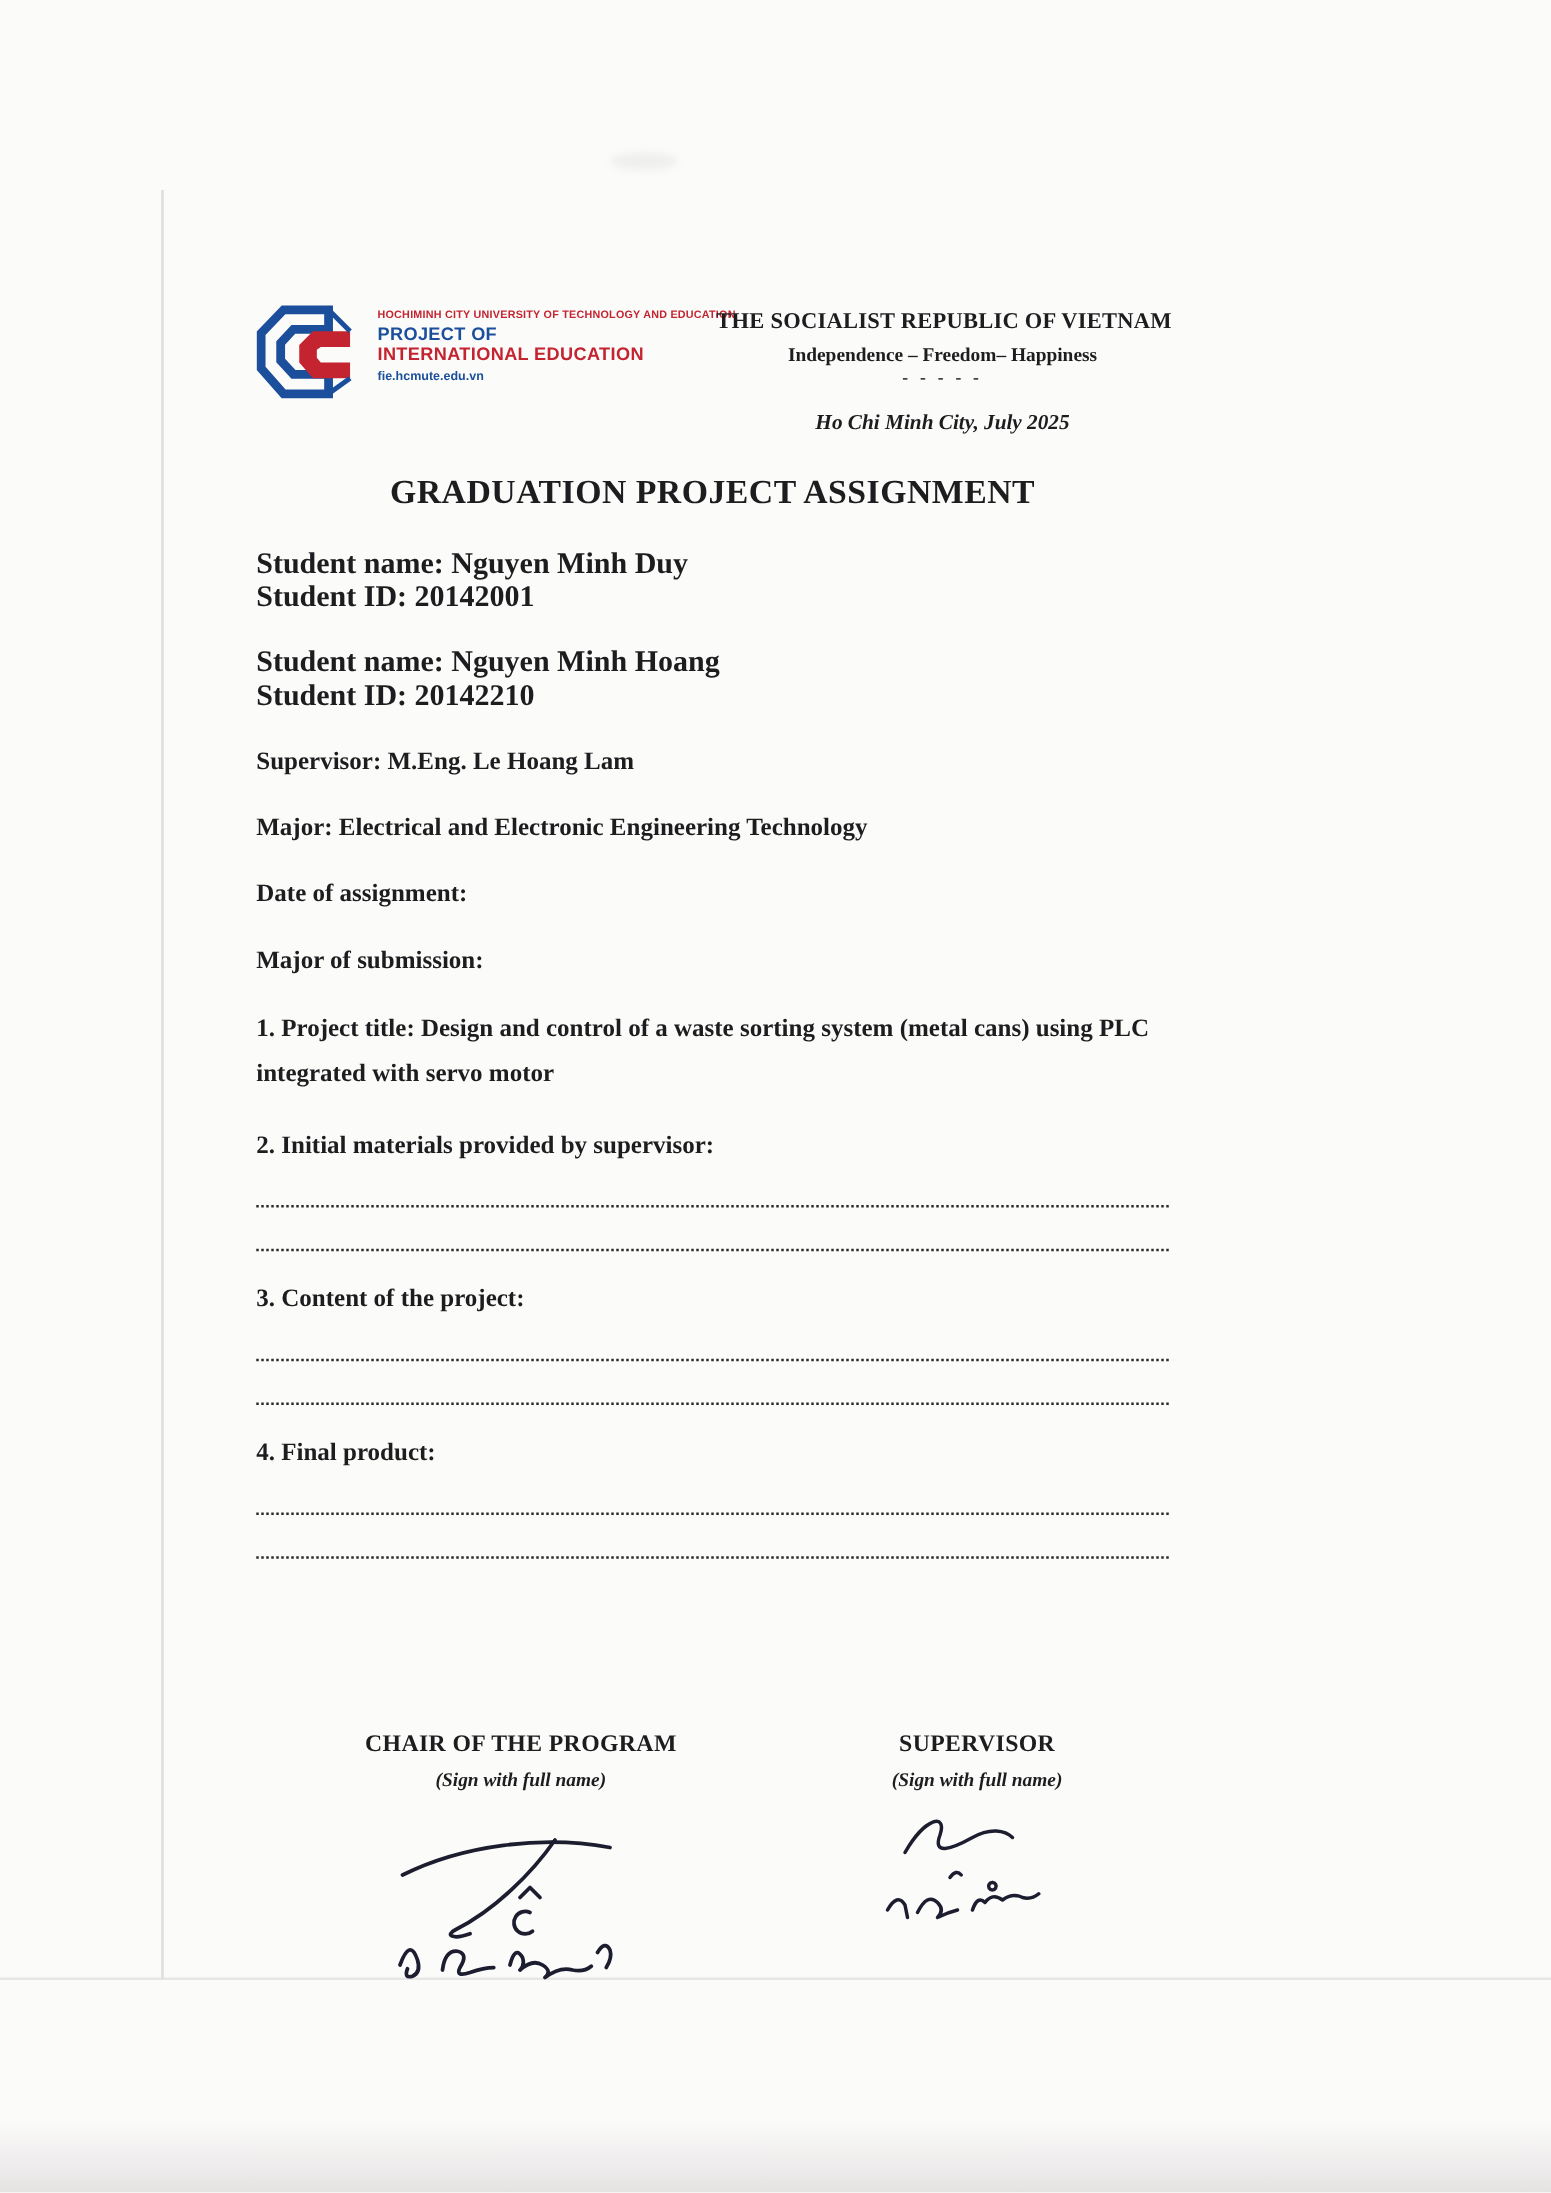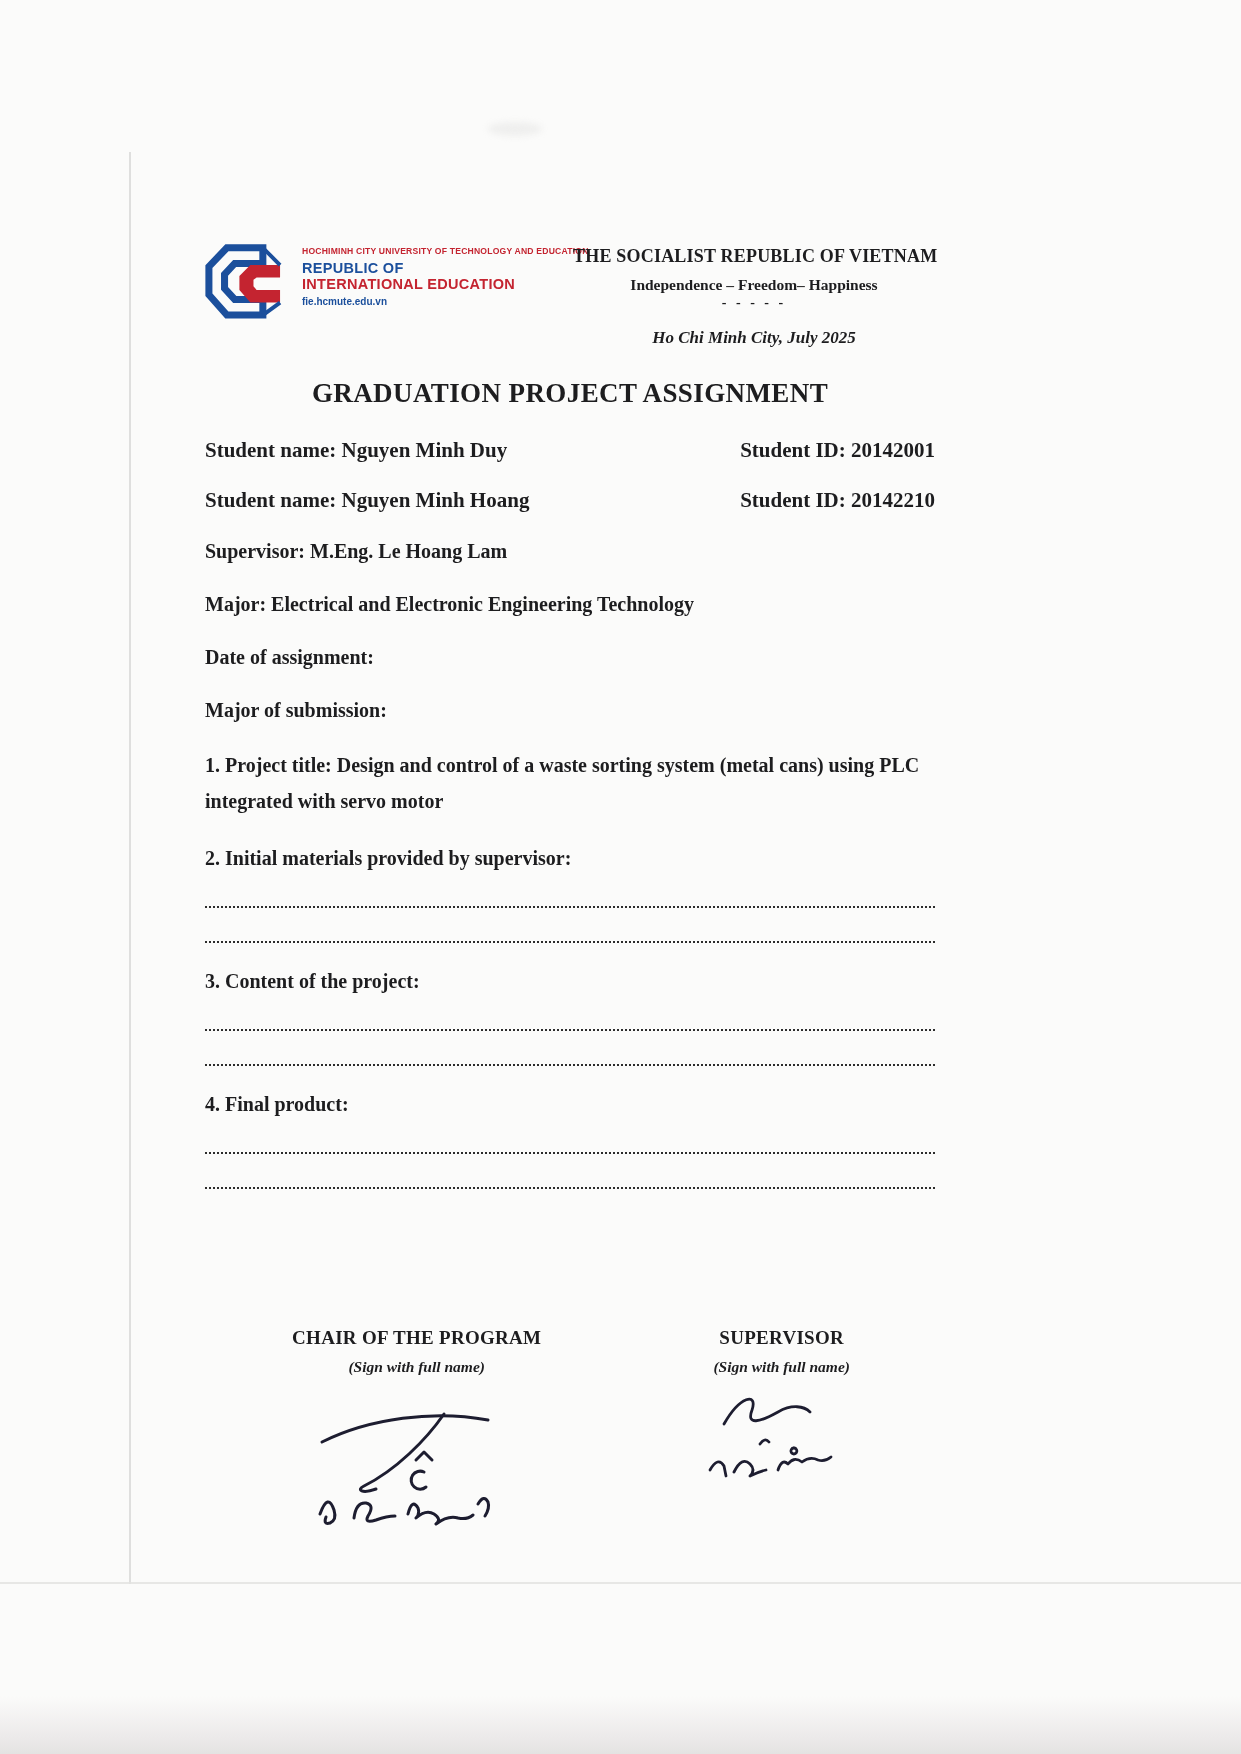--- a/index.html
+++ b/index.html
@@ -33,21 +33,21 @@
   .web  { font-size:10px;  font-weight:700; color:#1b4f9c; margin-top:4px; }
 
   .nat-block { width:362px; text-align:center; padding-top:2px; }
   .nat-country { font-size:18px;   font-weight:700; letter-spacing:.2px; white-space:nowrap; }
   .nat-motto   { font-size:15.5px; font-weight:700; margin-top:9px; }
   .nat-sep     { font-size:14px;   font-weight:700; margin-top:1px; letter-spacing:3px; }
   .place-date  { font-size:17px;   font-weight:700; font-style:italic; margin-top:17px; }
 
   .doc-title { font-size:27px; font-weight:700; text-align:center; margin:30px 0 0; letter-spacing:.4px; }
 
-  .row   { display:flex; justify-content:space-between; font-size:21px; font-weight:700; margin-top:25px; }
+  .row   { display:flex; justify-content:space-between; font-size:24px; font-weight:700; margin-top:25px;flex-direction:column; }
   .row.first { margin-top:29px; }
   .field { font-size:20px; font-weight:700; margin:24px 0 0; line-height:1.45; }
   .field.wrap { line-height:1.82; margin-top:22px; }
 
   .dotline { border-bottom:2.6px dotted #2c2c2c; height:0; margin-top:33px; }
 
   .sig-row { display:flex; margin-top:90px; }
   .sig-col { text-align:center;margin-top:48px; }
   .sig-col.left  { width:58%; }
   .sig-col.right { width:42%; }
@@ -69,21 +69,21 @@
 
     <div class="header-row">
       <div class="logo-block">
         <svg class="logo-svg" width="86" height="78" viewBox="0 0 110 98">
           <path d="M74,4 L28,4 L5,28 L5,64 L28,90 L74,90 L74,70 L38,70 L25,56 L25,38 L38,24 L74,24 Z" fill="none" stroke="#1b4f9c" stroke-width="9"></path>
           <path d="M96,26 L58,26 L44,40 L44,58 L58,74 L96,74 L96,58 L66,58 L62,53 L62,45 L66,42 L96,42 Z" fill="#c42430"></path>
           <path d="M74,4 L96,26 M74,90 L96,74" stroke="#1b4f9c" stroke-width="5" fill="none"></path>
         </svg>
         <div class="logo-text">
           <div class="uni-line">HOCHIMINH CITY UNIVERSITY OF TECHNOLOGY AND EDUCATION</div>
-          <div class="fac1">REPUBLIC OF</div>
+          <div class="fac1">PROJECT OF</div>
           <div class="fac2">INTERNATIONAL EDUCATION</div>
           <div class="web">fie.hcmute.edu.vn</div>
         </div>
       </div>
 
       <div class="nat-block">
         <div class="nat-country">THE SOCIALIST REPUBLIC OF VIETNAM</div>
         <div class="nat-motto">Independence – Freedom– Happiness</div>
         <div class="nat-sep">- - - - -</div>
         <div class="place-date">Ho Chi Minh City, July 2025</div>

